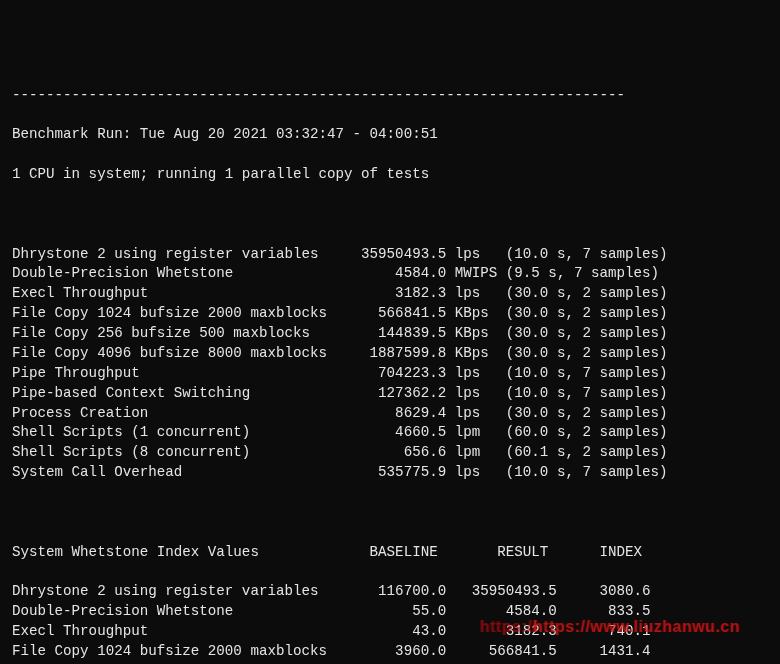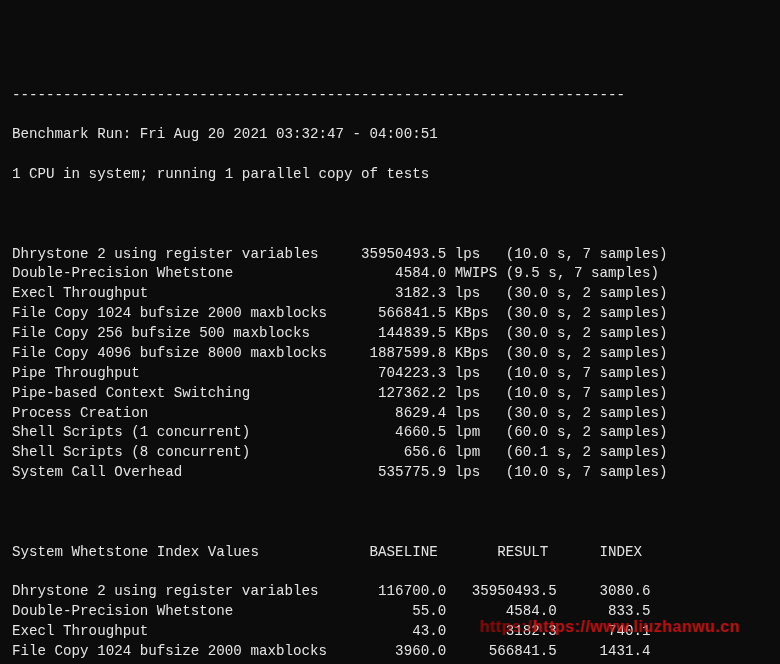--- a/index.html
+++ b/index.html
@@ -34,21 +34,21 @@
       color: rgba(220, 30, 30, 0.28);
       margin-right: -4px;
     }
   </style>
 </head>
 <body>
 
 
 
 <div class="sep">------------------------------------------------------------------------</div>
-<div>Benchmark Run: Fri Aug 20 2021 03:32:47 - 04:00:51</div>
+<div>Benchmark Run: Tue Aug 20 2021 03:32:47 - 04:00:51</div>
 <div>1 CPU in system; running 1 parallel copy of tests</div>
 <div> </div>
 <div id="tests-block"><div>Dhrystone 2 using register variables     35950493.5 lps   (10.0 s, 7 samples)</div><div>Double-Precision Whetstone                   4584.0 MWIPS (9.5 s, 7 samples)</div><div>Execl Throughput                             3182.3 lps   (30.0 s, 2 samples)</div><div>File Copy 1024 bufsize 2000 maxblocks      566841.5 KBps  (30.0 s, 2 samples)</div><div>File Copy 256 bufsize 500 maxblocks        144839.5 KBps  (30.0 s, 2 samples)</div><div>File Copy 4096 bufsize 8000 maxblocks     1887599.8 KBps  (30.0 s, 2 samples)</div><div>Pipe Throughput                            704223.3 lps   (10.0 s, 7 samples)</div><div>Pipe-based Context Switching               127362.2 lps   (10.0 s, 7 samples)</div><div>Process Creation                             8629.4 lps   (30.0 s, 2 samples)</div><div>Shell Scripts (1 concurrent)                 4660.5 lpm   (60.0 s, 2 samples)</div><div>Shell Scripts (8 concurrent)                  656.6 lpm   (60.1 s, 2 samples)</div><div>System Call Overhead                       535775.9 lps   (10.0 s, 7 samples)</div></div>
 <div> </div>
 <div id="index-header">System Whetstone Index Values             BASELINE       RESULT      INDEX</div>
 <div id="index-block"><div>Dhrystone 2 using register variables       116700.0   35950493.5     3080.6</div><div>Double-Precision Whetstone                     55.0       4584.0      833.5</div><div>Execl Throughput                               43.0       3182.3      740.1</div><div>File Copy 1024 bufsize 2000 maxblocks        3960.0     566841.5     1431.4</div><div>File Copy 256 bufsize 500 maxblocks          1655.0     144839.5      875.2</div></div>
 
 
 
 

